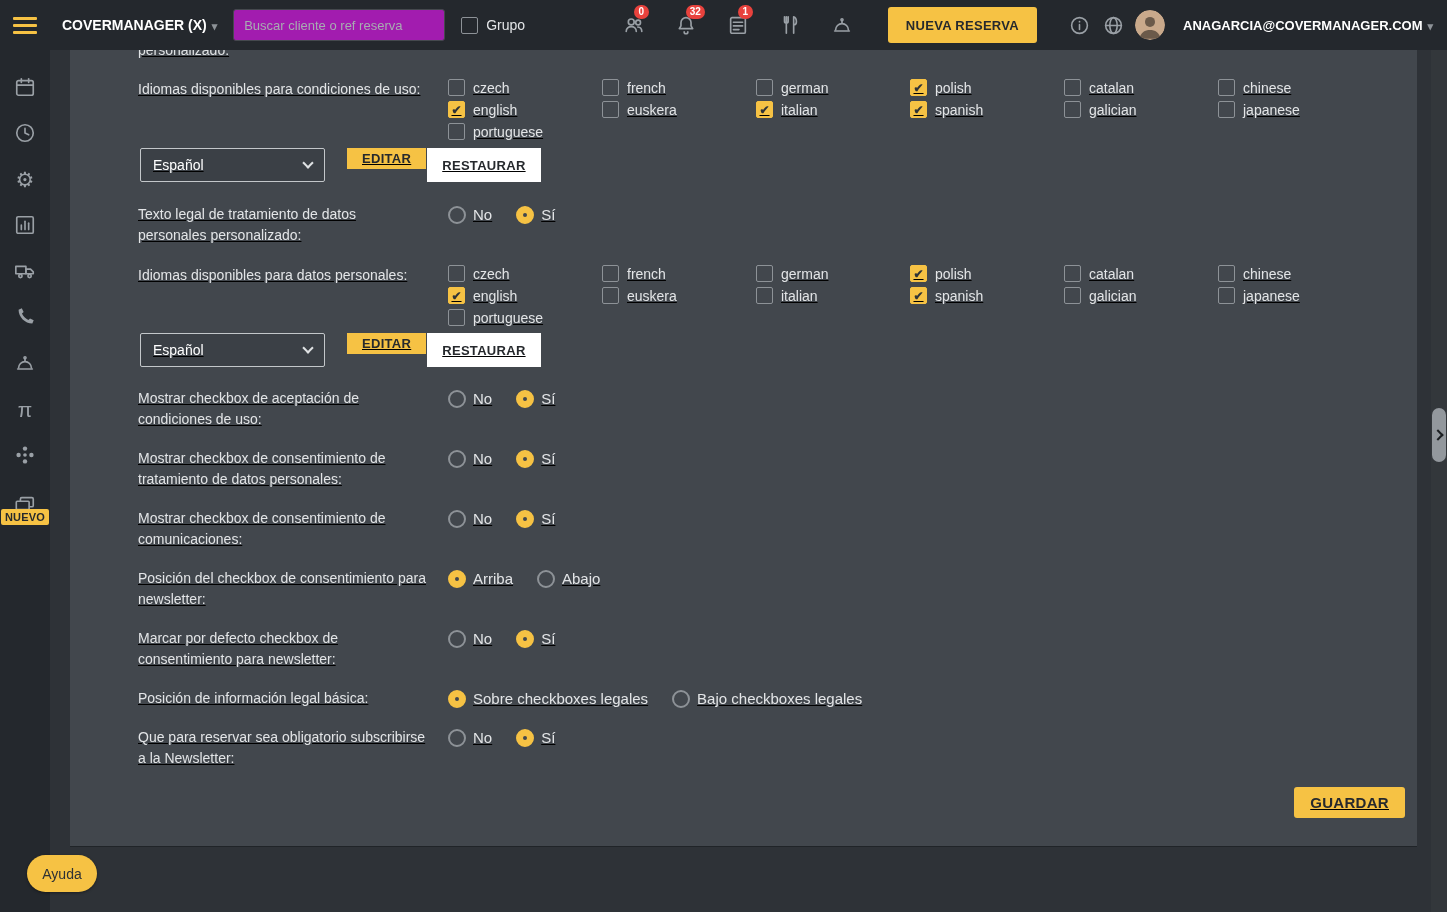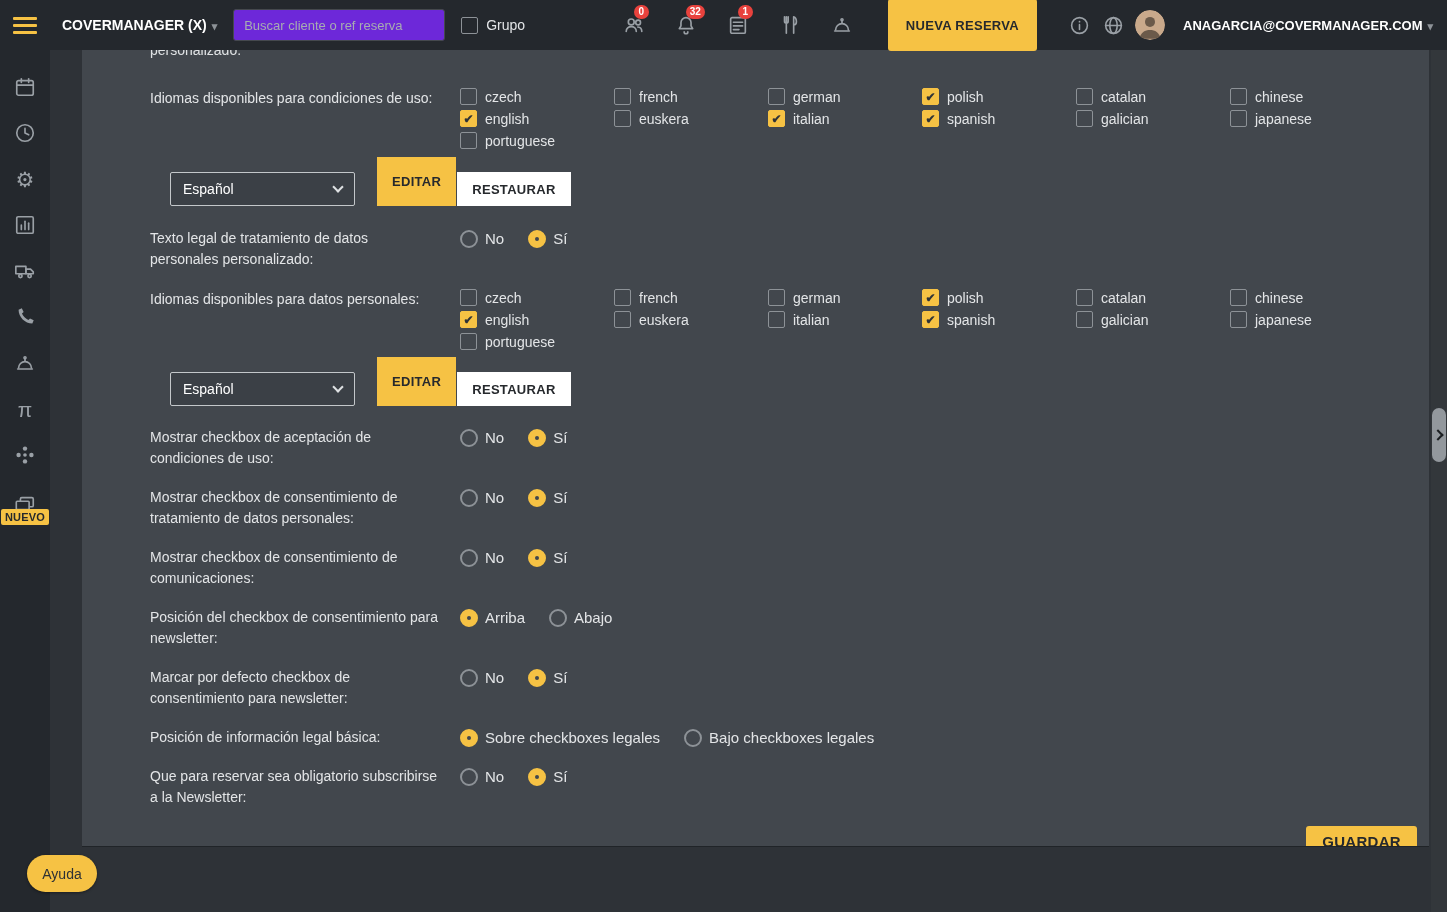--- a/index.html
+++ b/index.html
@@ -6,67 +6,67 @@
   html,body { width:1447px; height:912px; }
   body { font-family:"Liberation Sans", sans-serif; background:#2e3237; overflow:hidden; }
   #app { position:relative; width:1447px; height:912px; }
 
   
   .topbar { position:absolute; top:0; left:0; width:100%; height:50px; background:#24282d; display:flex; align-items:center; z-index:30; }
   .hamburger { width:50px; height:50px; display:flex; flex-direction:column; align-items:center; justify-content:center; gap:4px; cursor:pointer; background:#24282d; flex-shrink:0; }
   .hamburger span { width:24px; height:3px; background:#f6c244; border-radius:1px; }
   .brand { color:#ffffff; font-weight:bold; font-size:14px; margin-left:12px; white-space:nowrap; }
   .caret { color:#8d9297; font-size:11px; margin-left:5px; }
-  .search-input { margin-left:16px; width:212px; height:32px; background:#6d28d9; border:1px solid #45494e; border-radius:3px; color:#cfd3d7; padding:0 10px; font-size:13px; outline:none; }
+  .search-input { margin-left:16px; width:212px; height:32px; background:#a21caf; border:1px solid #45494e; border-radius:3px; color:#cfd3d7; padding:0 10px; font-size:13px; outline:none; }
   .search-input::placeholder { color:#a7acb1; }
   .grupo-wrap { display:flex; align-items:center; gap:8px; margin-left:16px; color:#e3e5e7; font-size:14px; }
   .cbox { width:17px; height:17px; border:1px solid #8d9297; border-radius:2px; background:transparent; display:inline-flex; align-items:center; justify-content:center; font-size:12px; font-weight:bold; color:#2f3337; flex-shrink:0; }
   .cbox.checked { background:#f6c244; border-color:#f6c244; }
   .topbar-right { display:flex; align-items:center; margin-left:auto; margin-right:14px; }
   .tb-icons { display:flex; align-items:center; gap:28px; margin-right:34px; }
   .icon-wrap { position:relative; width:24px; height:24px; display:flex; align-items:center; justify-content:center; cursor:pointer; }
   .badge { position:absolute; top:-8px; left:12px; background:#e8423d; color:#fff; font-size:10px; font-weight:bold; border-radius:9px; padding:1px 4px; min-width:15px; text-align:center; line-height:12px; }
-  .btn-nueva { background:#f6c244; color:#26292d; font-weight:bold; font-size:13px; border:none; padding:0 18px; height:52px; border-radius:3px; cursor:pointer; letter-spacing:.3px; }
+  .btn-nueva { background:#f6c244; color:#26292d; font-weight:bold; font-size:13px; border:none; padding:0 18px; height:36px; border-radius:3px; cursor:pointer; letter-spacing:.3px; }
   .tb-right2 { display:flex; align-items:center; gap:10px; margin-left:30px; }
   .avatar { width:30px; height:30px; border-radius:50%; overflow:hidden; flex-shrink:0; }
   .user-email { color:#ffffff; font-weight:bold; font-size:13px; margin-left:8px; white-space:nowrap; }
 
   
   .sidebar { position:absolute; top:50px; left:0; width:50px; bottom:0; background:#24282d; display:flex; flex-direction:column; align-items:center; padding-top:14px; z-index:20; }
   .side-item { width:50px; height:46px; display:flex; align-items:center; justify-content:center; cursor:pointer; color:#9aa0a6; }
   .side-item .uglyph { font-size:21px; line-height:1; color:#9aa0a6; }
   .nuevo-badge { background:#f6c244; color:#26292d; font-size:11px; font-weight:bold; border-radius:2px; padding:2px 4px; margin-top:-6px; letter-spacing:.2px; }
 
   
   .main { position:absolute; left:50px; top:50px; right:0; bottom:0; background:#2e3237; }
-  .card { position:absolute; left:32px; top:0; width:1347px; height:797px; background:#42474d; border-bottom:1px solid #202428; overflow:hidden; }
+  .card { position:absolute; left:20px; top:0; width:1347px; height:797px; background:#42474d; border-bottom:1px solid #202428; overflow:hidden;text-decoration:underline; }
 
   .clip-row { margin-left:68px; height:9px; overflow:hidden; }
   .clip-row span { display:block; line-height:18px; margin-top:-9px; color:#dfe2e4; font-size:14px; }
 
   .form-row { display:flex; padding-left:68px; }
   .row-label { width:310px; flex-shrink:0; color:#e3e5e7; font-size:14px; line-height:21px; padding-right:20px; }
   .row-control { flex:1; }
 
   .check-grid { display:grid; grid-template-columns:repeat(6,154px); row-gap:5px; }
   .check-item { display:flex; align-items:center; gap:8px; color:#e3e5e7; font-size:14px; height:17px; cursor:pointer; }
 
-  .select-row { display:flex; align-items:flex-end; padding-left:88px; }
+  .select-row { display:flex; align-items:flex-start; padding-left:70px; }
   .sel { width:185px; height:34px; background:#3b4046; border:1px solid #c3c7ca; border-radius:2px; color:#ffffff; font-size:14px; display:flex; align-items:center; justify-content:space-between; padding:0 12px; cursor:pointer; }
   .chev-down { width:8px; height:8px; border-right:2px solid #dfe2e4; border-bottom:2px solid #dfe2e4; transform:rotate(45deg); margin-top:-4px; }
-  .btn-editar { margin-left:22px; background:#f6c244; border:1px solid #f6c244; color:#26292d; font-weight:bold; font-size:13px; height:49px; padding:0 14px; cursor:pointer; letter-spacing:.3px; }
+  .btn-editar { margin-left:22px; background:#f6c244; border:1px solid #f6c244; color:#26292d; font-weight:bold; font-size:13px; height:21px; padding:0 14px; cursor:pointer; letter-spacing:.3px; }
   .btn-restaurar { margin-left:1px; background:#ffffff; border:1px solid #ffffff; color:#26292d; font-weight:bold; font-size:13px; height:34px; padding:0 14px; cursor:pointer; letter-spacing:.3px; }
 
   .radio-group { display:flex; align-items:center; gap:24px; height:21px; }
   .radio-option { display:flex; align-items:flex-start; gap:7px; cursor:pointer; color:#e3e5e7; font-size:15px; }
   .radio { width:18px; height:18px; border-radius:50%; border:2px solid #8d9297; position:relative; flex-shrink:0; background:transparent; }
   .radio.selected { border-color:#f6c244; background:#f6c244; }
   .radio.selected::after { content:""; position:absolute; left:5px; top:5px; width:4px; height:4px; border-radius:50%; background:#42474d; }
 
-  .mt21 { margin-top:29px; }
+  .mt21 { margin-top:20px; }
   .mt20 { margin-top:19px; }
   .mt18 { margin-top:22px; }
   .mt8 { margin-top:8px; }
   .mt7 { margin-top:7px; }
   .radio-row { margin-bottom:18px; }
   #radio-rows { margin-top:21px; }
 
   .guardar-row { display:flex; justify-content:flex-end; padding-right:12px; margin-top:6px; }
   .btn-guardar { background:#f6c244; border:none; color:#26292d; font-weight:bold; font-size:15px; height:31px; padding:0 16px; border-radius:3px; cursor:pointer; letter-spacing:.3px; }
 

